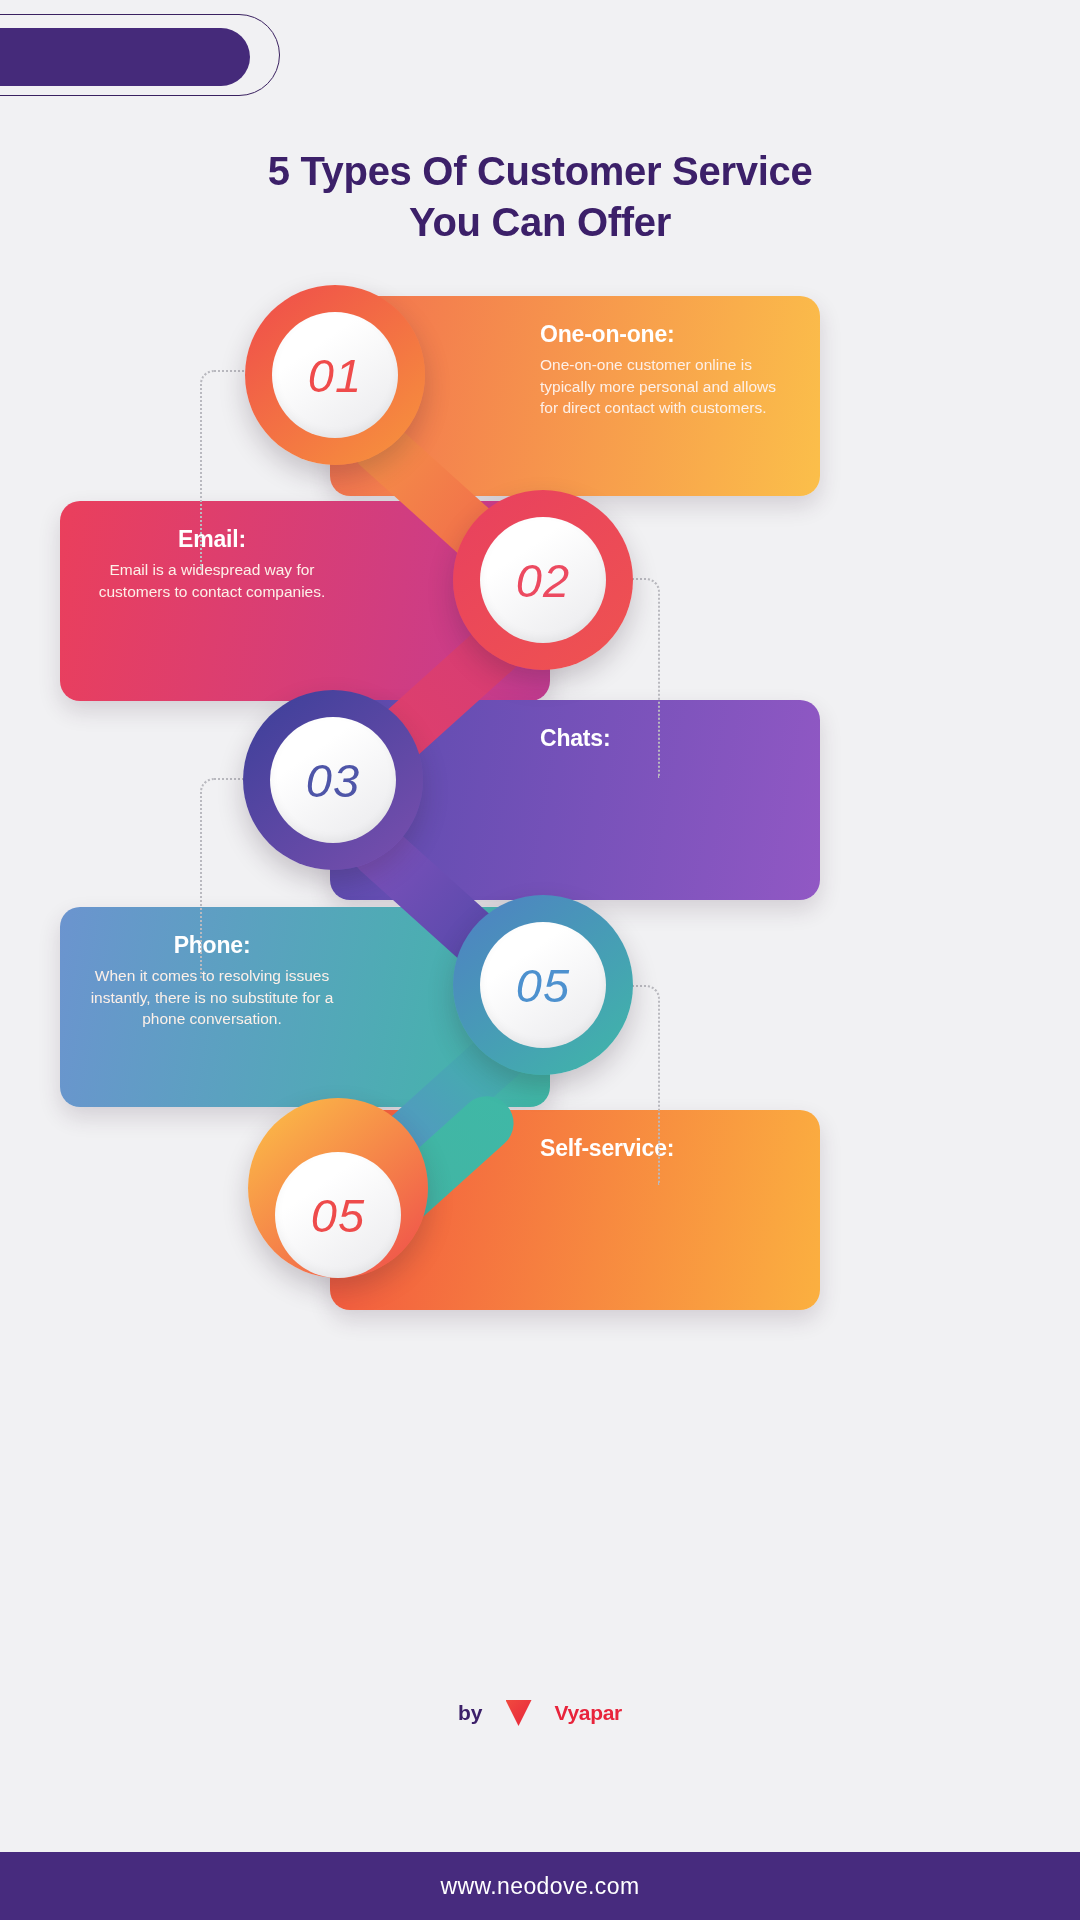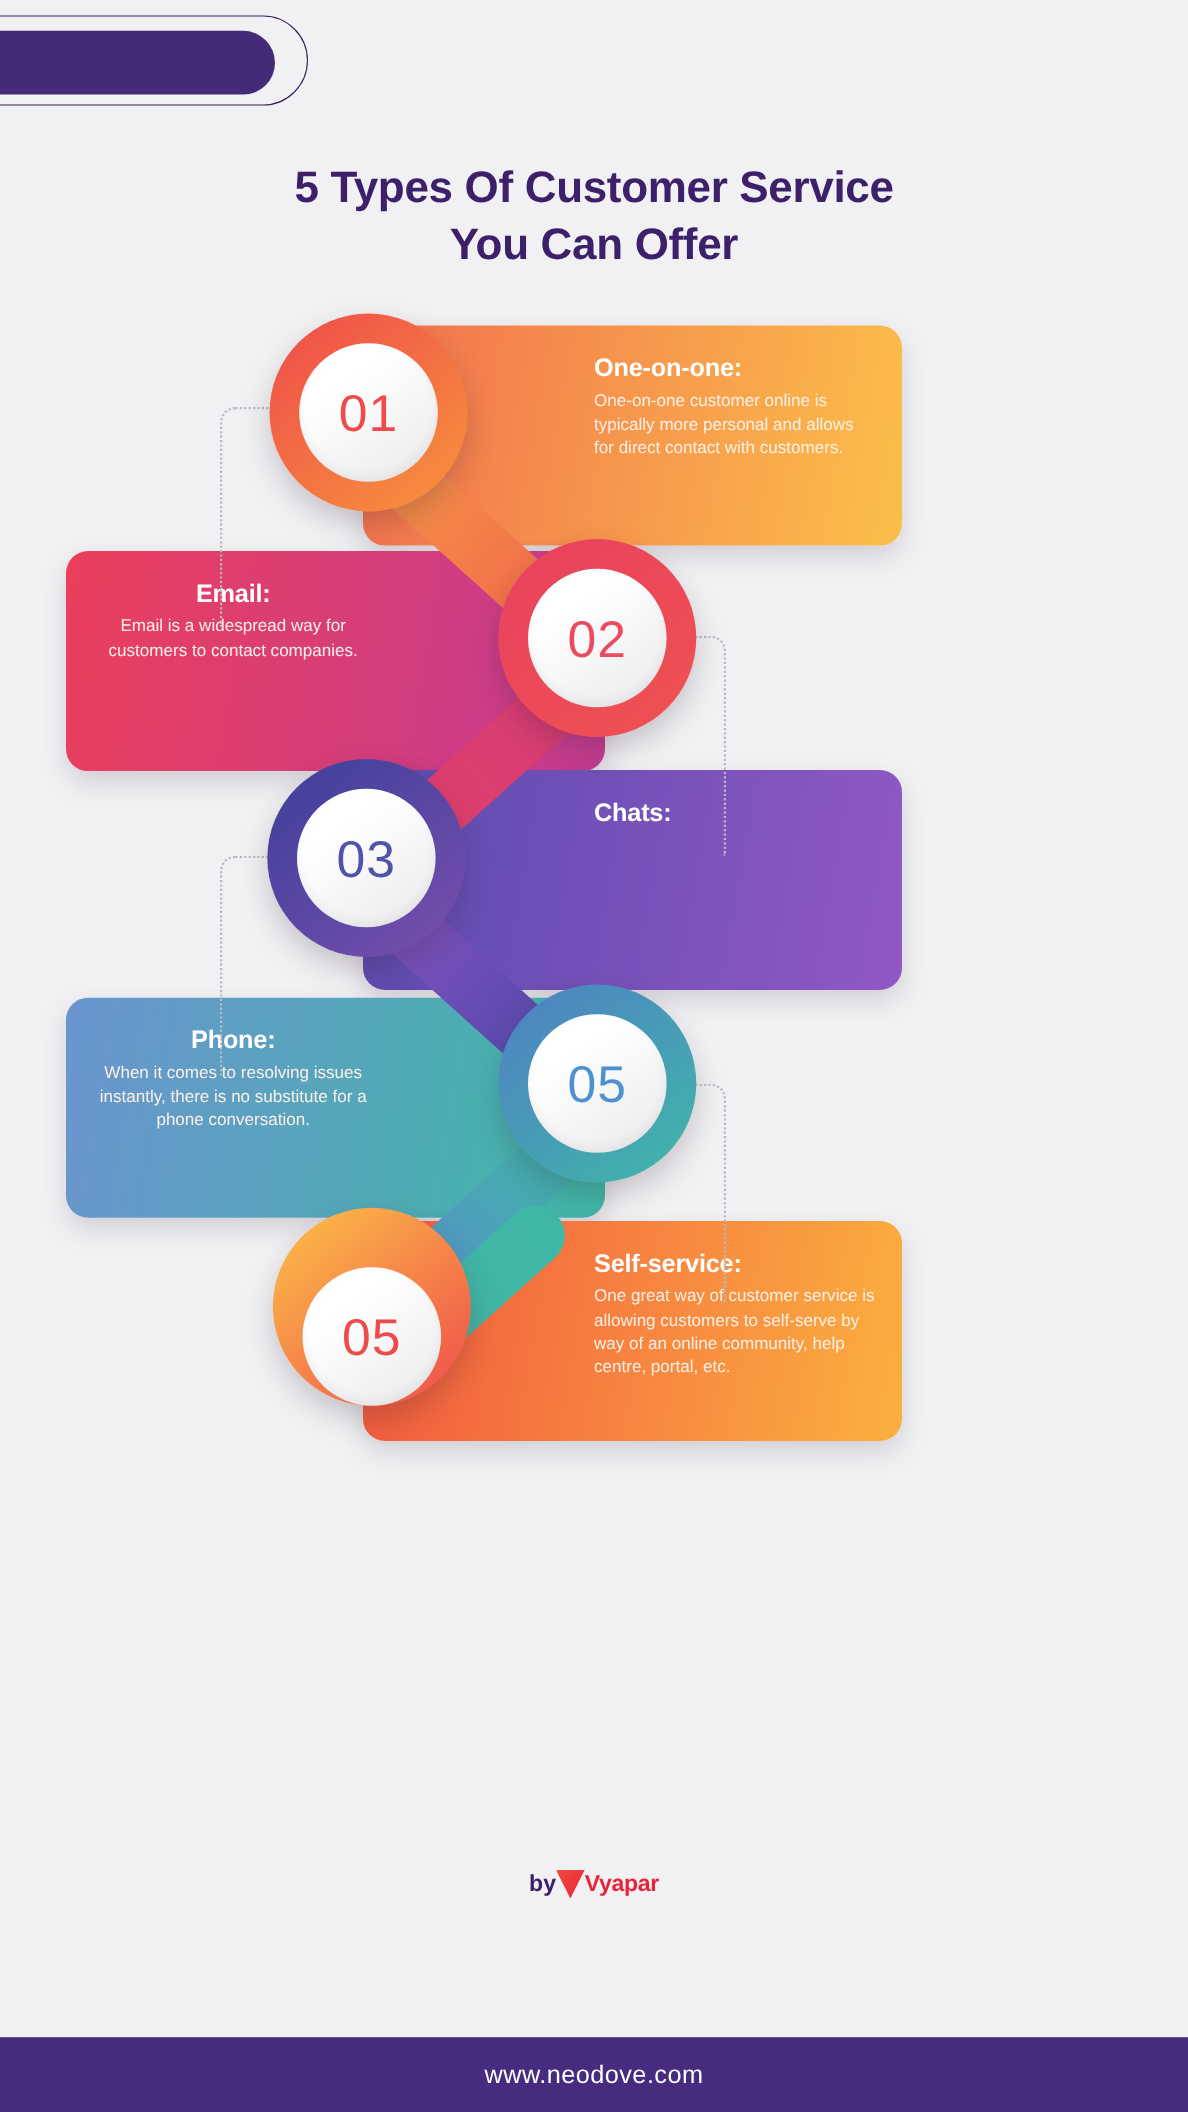--- a/index.html
+++ b/index.html
@@ -79,20 +79,21 @@
     border-radius:50%;
     box-shadow:0 12px 26px rgba(50,30,50,0.22);
     display:flex; align-items:center; justify-content:center;
     z-index:6;
   }
   .bubble-core {
     width:126px; height:126px; border-radius:50%;
     background:linear-gradient(145deg,#ffffff 30%,#e9e9ec 100%);
     display:flex; align-items:center; justify-content:center;
     box-shadow:inset 0 -4px 10px rgba(0,0,0,0.05);
+    font-style:italic;
   }
   .bubble-num {
     font-size:47px;
     font-weight:400;
     letter-spacing:1px;
   }
 
   
   .tail {
     position:absolute;
@@ -139,21 +140,21 @@
     width:30px; height:16px;
     border-radius:15px 15px 0 0;
     background:#ffc24a;
   }
   #logo-dove {
     color:#3c2069;
   }
   #logo-sub {
     margin-top:10px;
     font-size:21px; font-weight:bold; color:#3c2069;
-    display:flex; align-items:center; justify-content:center; gap:0;
+    display:flex; align-items:center; justify-content:center; gap:23px;
   }
   #vyapar-mark {
     width:26px; height:26px;
     background:linear-gradient(135deg,#f04a3f 0%, #e8243b 100%);
     clip-path:polygon(0 0, 100% 0, 50% 100%);
   }
   #vyapar-name { color:#e8243b; letter-spacing:-0.3px; }
 
   
   #footer {
@@ -250,21 +251,20 @@
     </div>
   </div>
 
   <div class="step">
     <div class="tail" style="left:358px; top:1212px; width:200px; transform:rotate(-42deg); transform-origin:0 50%;
                 background:linear-gradient(90deg,#44b3a3,#3fb8a6);"></div>
     <div class="panel" style="left:330px; top:1110px; width:490px;
                 background:linear-gradient(100deg,#f2573f 0%,#fbb040 100%);">
       <div class="panel-inner right-text">
         <div class="ptitle">Self-service:</div>
-        <div class="pdesc">One great way of customer service is allowing customers to self-serve by way of an online community, help centre, portal, etc.</div>
       </div>
     </div>
     <div class="bubble" style="left:248px; top:1098px; background:linear-gradient(140deg,#fcc247 0%,#ef4b4b 100%);align-items:flex-end;">
       <div class="bubble-core">
         <span class="bubble-num" style="color:#ee4b4b;">05</span>
       </div>
     </div>
   </div>
 
 </div>

